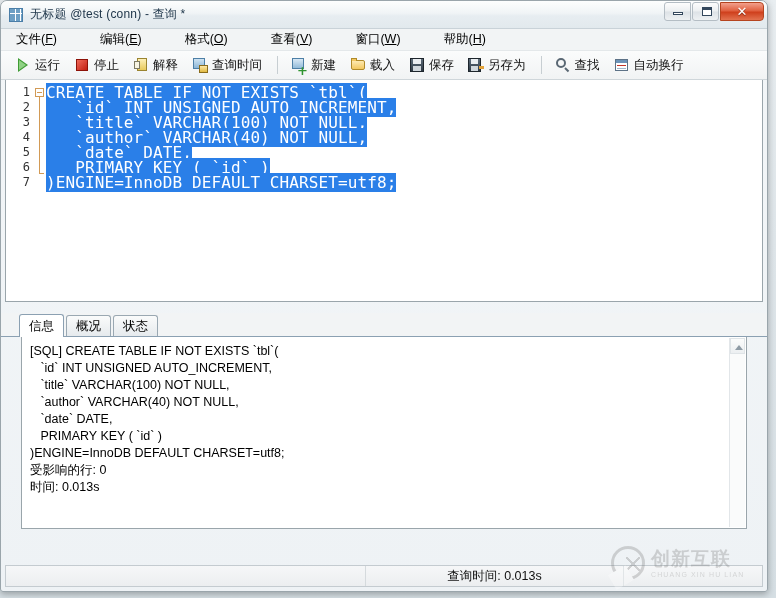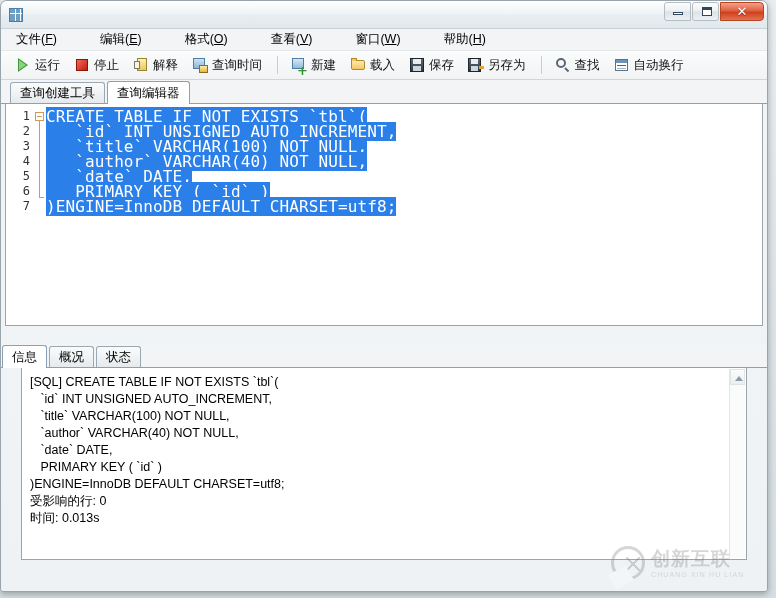--- a/index.html
+++ b/index.html
@@ -470,22 +470,22 @@
     background: #2a7fe8;
     color: #ffffff;
   }
 
   
   #lower-tabs {
     height: 24px;
     background: #f2f4f5;
     display: flex;
     align-items: flex-end;
-    padding-left: 1px;
-    margin-top: 18px;
+    padding-left: 18px;
+    margin-top: 11px;
     border-bottom: 1px solid #8ba0b2;
     box-sizing: border-box;
   }
   
   #info-wrap {
     position: relative;
     height: 192px;
     background: #ffffff;
     border: 1px solid #9aa5ab;
     border-top: none;
@@ -618,20 +618,21 @@
   <div class="blur-blob" style="left:440px;top:20px;width:38px;height:9px;"></div>
   <div class="blur-blob" style="left:490px;top:20px;width:38px;height:9px;"></div>
 </div>
 
 <div id="window">
 
   <div id="titlebar">
     <div id="app-icon">
         <div class="grid"></div>
       </div>
+    <div id="title-text">无标题 @test (conn) - 查询 *</div>
 
     <div id="win-buttons">
       <div class="win-btn first" id="btn-min">
         <div class="bar"></div>
       </div>
       <div class="win-btn" id="btn-max">
         <div class="box"></div>
       </div>
       <div class="win-btn" id="btn-close">
         <div class="glyph">✕</div>
@@ -690,24 +691,20 @@
     <div class="tb-btn">
       <span class="ico ico-find"></span>
       <span class="tb-label">查找</span>
     </div>
     <div class="tb-btn">
       <span class="ico ico-wrap"></span>
       <span class="tb-label">自动换行</span>
     </div>
   </div>
 
-  <div id="tabstrip">
-    <div class="tab">查询创建工具</div>
-    <div class="tab active">查询编辑器</div>
-  </div>
 
   <div id="editor-wrap">
     <div id="editor">
       <div id="gutter">
         <div class="ln">1</div>
         <div class="ln">2</div>
         <div class="ln">3</div>
         <div class="ln">4</div>
         <div class="ln">5</div>
         <div class="ln">6</div>
@@ -745,20 +742,25 @@
    PRIMARY KEY ( `id` )
 )ENGINE=InnoDB DEFAULT CHARSET=utf8;
 受影响的行: 0
 时间: 0.013s</div>
     <div id="info-scroll">
       <div class="sb-arrow"></div>
       <div class="sb-track"></div>
     </div>
   </div>
 
+  <div id="statusbar">
+    <div class="sb-cell" id="sb-left"></div>
+    <div class="sb-cell" id="sb-mid">查询时间: 0.013s</div>
+    <div class="sb-cell" id="sb-right"></div>
+  </div>
 
   <div id="watermark">
     <div id="wm-logo"></div>
     <div id="wm-text">
       <span id="wm-cn">创新互联</span>
       <span id="wm-en">CHUANG XIN HU LIAN</span>
     </div>
   </div>
 
 </div>

